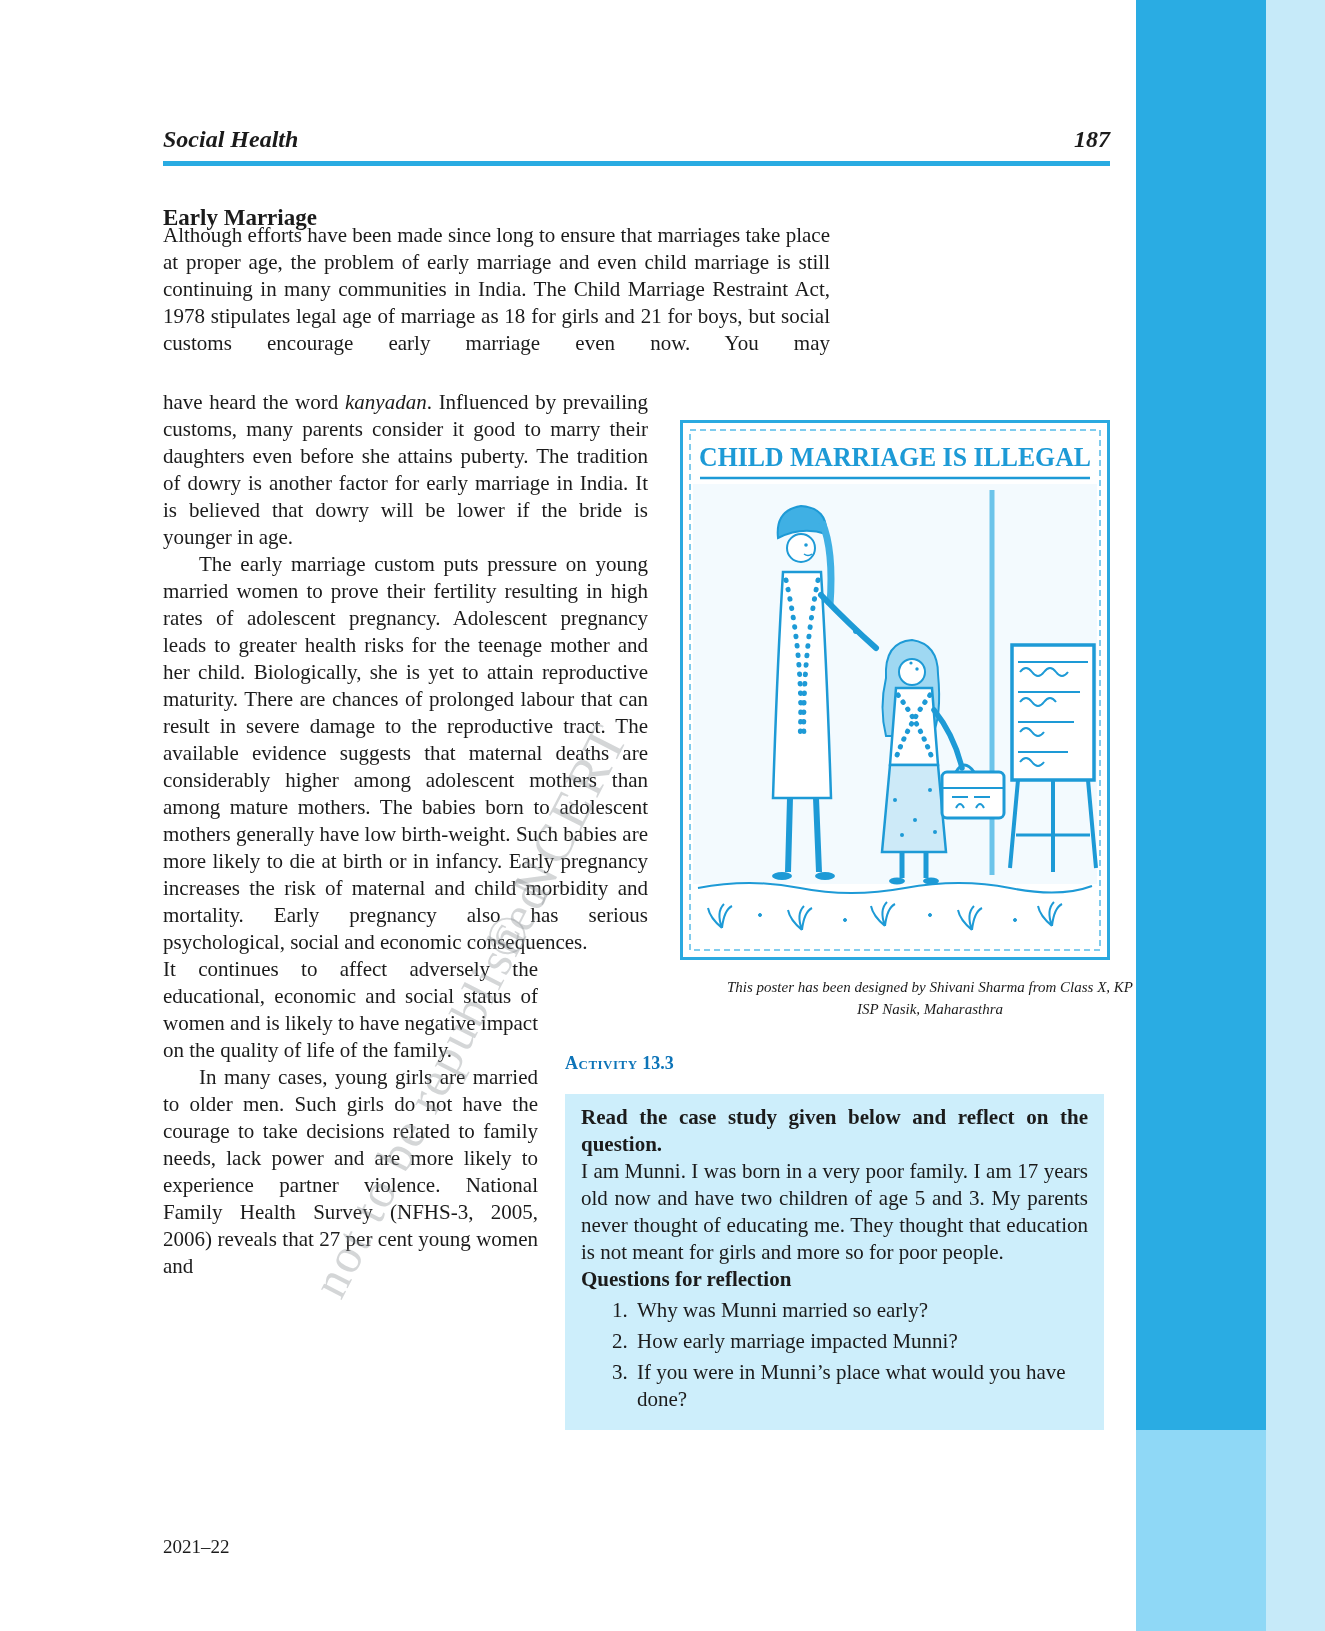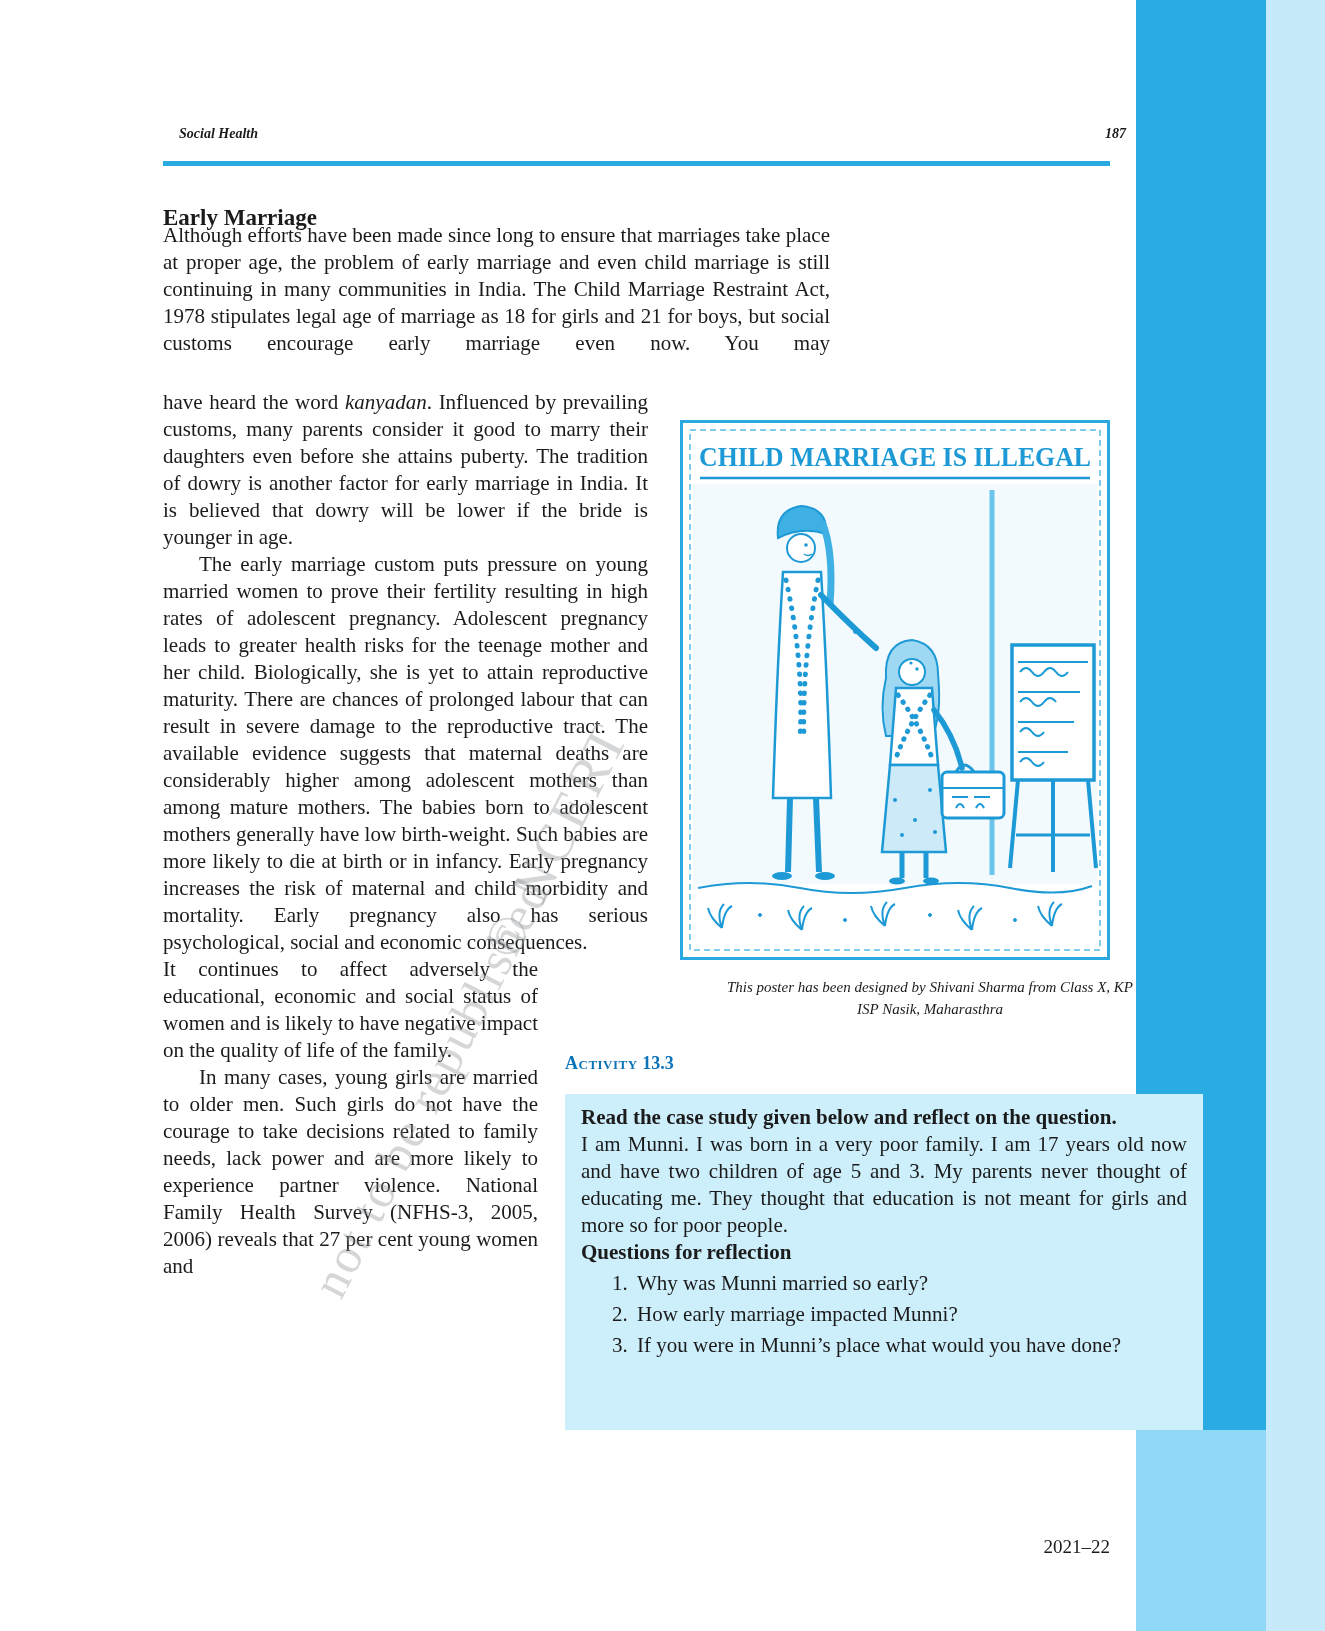--- a/index.html
+++ b/index.html
@@ -14,21 +14,21 @@
     overflow:hidden;
   }
   
   .band-main{position:absolute;left:1136px;top:0;width:130px;height:1430px;background:var(--band-blue);}
   .band-bottom{position:absolute;left:1136px;top:1430px;width:130px;height:201px;background:var(--band-bottom);}
   .edge-strip{position:absolute;left:1266px;top:0;width:59px;height:1631px;background:var(--edge-strip);}
 
   
   .running-header{
     position:absolute;left:163px;top:126px;width:947px;display:flex;
-    justify-content:space-between;font-size:14px;font-weight:bold;font-style:italic;margin-left:16px;
+    justify-content:space-between;font-size:24px;font-weight:bold;font-style:italic;
   }
   .header-rule{position:absolute;left:163px;top:161px;width:947px;height:5px;background:var(--rule-blue);}
 
   .section-heading{position:absolute;left:163px;top:186px;font-size:23px;font-weight:bold;}
 
   .para{font-size:21px;line-height:27px;text-align:justify;margin:0;font-family:Liberation Serif, serif;}
   .para-full{position:absolute;left:163px;top:222px;width:667px;text-align-last:justify;}
   .left-column{position:absolute;left:163px;top:389px;width:485px;}
   .indent{text-indent:36px;}
   .narrow-flow{width:375px;}
@@ -41,30 +41,30 @@
   .caption-title{font-size:20px;margin:0;}
   .caption-credit{font-size:15px;line-height:22px;margin:2px auto 0 auto;width:420px;}
 
   
   .activity-heading{
     position:absolute;left:565px;top:1053px;color:var(--activity-heading);
     font-size:18px;font-weight:bold;
   }
   .activity-heading .smallcaps{font-variant:small-caps;letter-spacing:0.5px;}
   .activity-box{
-    position:absolute;left:565px;top:1094px;width:638px;min-height:336px;
+    position:absolute;left:565px;top:1094px;width:539px;min-height:336px;
     background:var(--activity-bg);box-sizing:border-box;padding:10px 16px 12px 16px;
     font-size:21px;line-height:27px;
   }
   .activity-box p{margin:0;text-align:justify;}
   .bold{font-weight:bold;}
   .questions-list{margin:2px 0 0 0;padding-left:48px;text-align:left;}
   .questions-list li{padding-left:4px;margin:4px;}
 
-  .footer-year{position:absolute;left:163px;top:1536px;width:947px;text-align:right;font-size:19px;}
+  .footer-year{position:absolute;left:163px;top:1536px;width:947px;text-align:left;font-size:19px;}
 
   
   .wm{
     position:absolute;white-space:nowrap;color:#8f9498;opacity:0.38;
     pointer-events:none;z-index:6;transform-origin:0 0;font-family:"Liberation Serif",serif;
   }
   .wm1{left:470px;top:940px;font-size:54px;letter-spacing:4px;transform:rotate(-63deg);}
   .wm2{left:300px;top:1280px;font-size:50px;letter-spacing:2px;transform:rotate(-63deg);}
 </style>
 </head>

